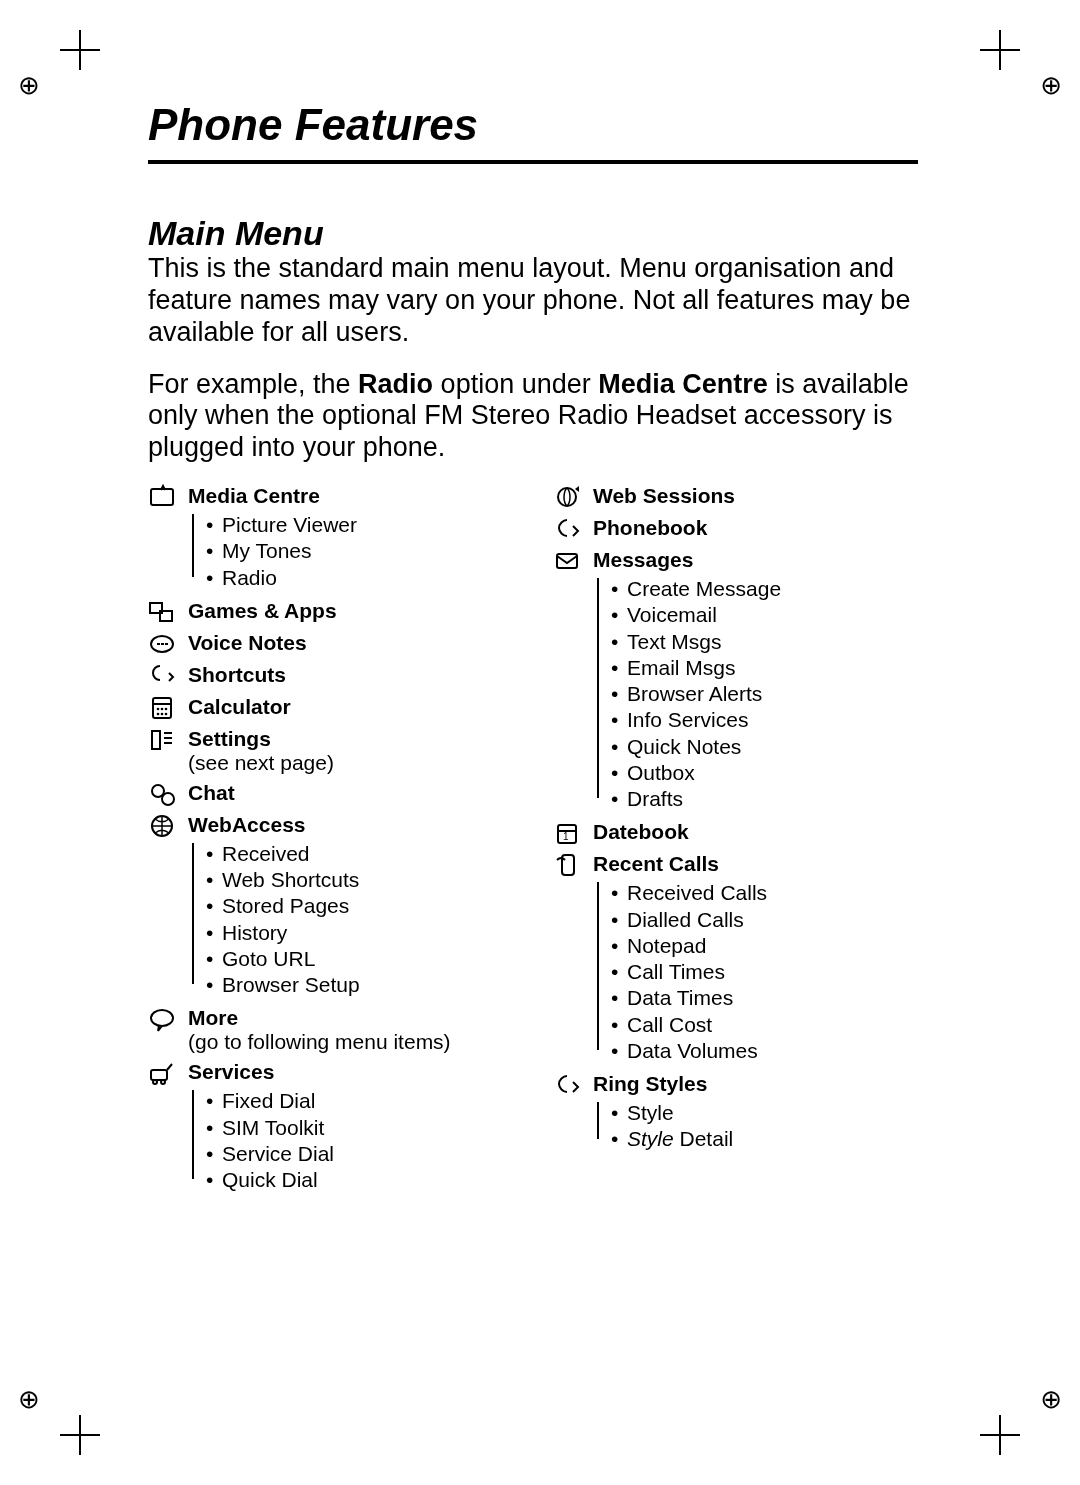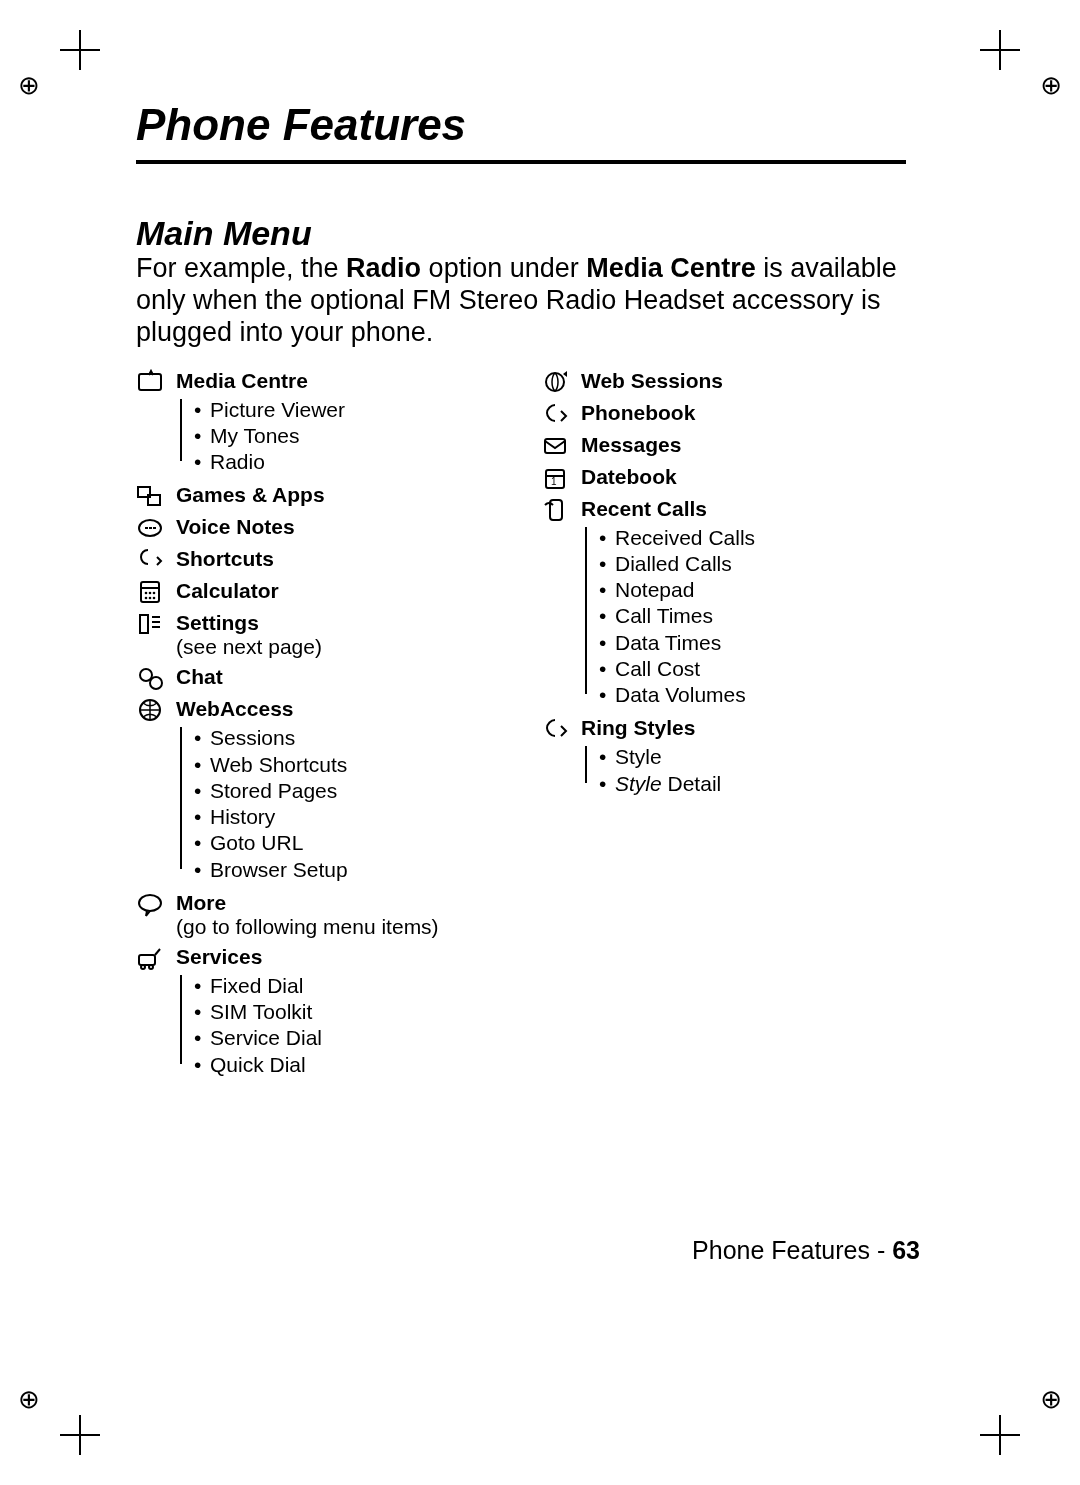--- a/index.html
+++ b/index.html
@@ -36,21 +36,21 @@
   .crop-bl { left: 60px;  bottom: 30px; }
   .crop-br { right: 60px; bottom: 30px; }
   .cross { position: absolute; font-size: 26px; }
   .cross.tl { left: 18px; top: 70px; }
   .cross.tr { right: 18px; top: 70px; }
   .cross.bl { left: 18px; bottom: 70px; }
   .cross.br { right: 18px; bottom: 70px; }
 
   .content {
     position: absolute;
-    left: 136px;
+    left: 148px;
     top: 100px;
     width: 770px;
   }
 
   h1.title {
     font-size: 44px;
     font-style: italic;
     font-weight: bold;
     margin: 0 0 10px 0;
   }
@@ -152,20 +152,21 @@
   <span class="cross bl">⊕</span>
   <span class="cross br">⊕</span>
 
   <div class="content">
 
     <h1 class="title">Phone Features</h1>
     <hr class="rule">
 
     <h2 class="subtitle">Main Menu</h2>
 
+    <p class="body">This is the standard main menu layout. Menu organisation and feature names may vary on your phone. Not all features may be available for all users.</p>
 
     <p class="body">
       <span>For example, the </span><b>Radio</b><span> option under </span><b>Media Centre</b><span> is available only when the optional FM Stereo Radio Headset accessory is plugged into your phone.</span>
     </p>
 
     <div class="cols">
       <div class="col" id="col-left">
           <div class="section">
             <div class="sec-row">
               <div class="sec-icon"><svg viewBox="0 0 30 26">
@@ -259,21 +260,21 @@
             <div class="sec-row">
               <div class="sec-icon"><svg viewBox="0 0 30 26">
                   <circle cx="14" cy="13" r="10" fill="none" stroke="#000" stroke-width="2"></circle>
                   <path d="M4 13 h20 M14 3 v20 M7 6 C12 10 16 10 21 6 M7 20 C12 16 16 16 21 20" stroke="#000" fill="none" stroke-width="1.5"></path>
                 </svg></div>
               <div>
                 <div class="sec-title">WebAccess</div>
               </div>
             </div>
             <ul class="items">
-              <li>Sessions</li>
+              <li>Received</li>
               <li>Web Shortcuts</li>
               <li>Stored Pages</li>
               <li>History</li>
               <li>Goto URL</li>
               <li>Browser Setup</li>
             </ul>
           </div>
           <div class="section">
             <div class="sec-row">
               <div class="sec-icon"><svg viewBox="0 0 30 26">
@@ -333,20 +334,31 @@
           <div class="section">
             <div class="sec-row">
               <div class="sec-icon"><svg viewBox="0 0 30 26">
                   <rect x="4" y="6" width="20" height="14" rx="2" fill="none" stroke="#000" stroke-width="2"></rect>
                   <path d="M4 8 l10 7 l10 -7" fill="none" stroke="#000" stroke-width="2"></path>
                 </svg></div>
               <div>
                 <div class="sec-title">Messages</div>
               </div>
             </div>
+            <ul class="items">
+              <li>Create Message</li>
+              <li>Voicemail</li>
+              <li>Text Msgs</li>
+              <li>Email Msgs</li>
+              <li>Browser Alerts</li>
+              <li>Info Services</li>
+              <li>Quick Notes</li>
+              <li>Outbox</li>
+              <li>Drafts</li>
+            </ul>
           </div>
           <div class="section">
             <div class="sec-row">
               <div class="sec-icon"><svg viewBox="0 0 30 26">
                   <rect x="5" y="5" width="18" height="18" rx="2" fill="none" stroke="#000" stroke-width="2"></rect>
                   <line x1="5" y1="11" x2="23" y2="11" stroke="#000" stroke-width="2"></line>
                   <text x="10" y="20" font-size="10" font-family="Arial">1</text>
                 </svg></div>
               <div>
                 <div class="sec-title">Datebook</div>
@@ -386,17 +398,14 @@
             <ul class="items">
               <li>Style</li>
               <li><span class="italic">Style</span> Detail</li>
             </ul>
           </div>
         </div>
     </div>
 
   </div>
 
-  <div class="footer">
-    <span>Phone Features - </span><b>63</b>
-  </div>
 
 </div>
 
 </body></html>

